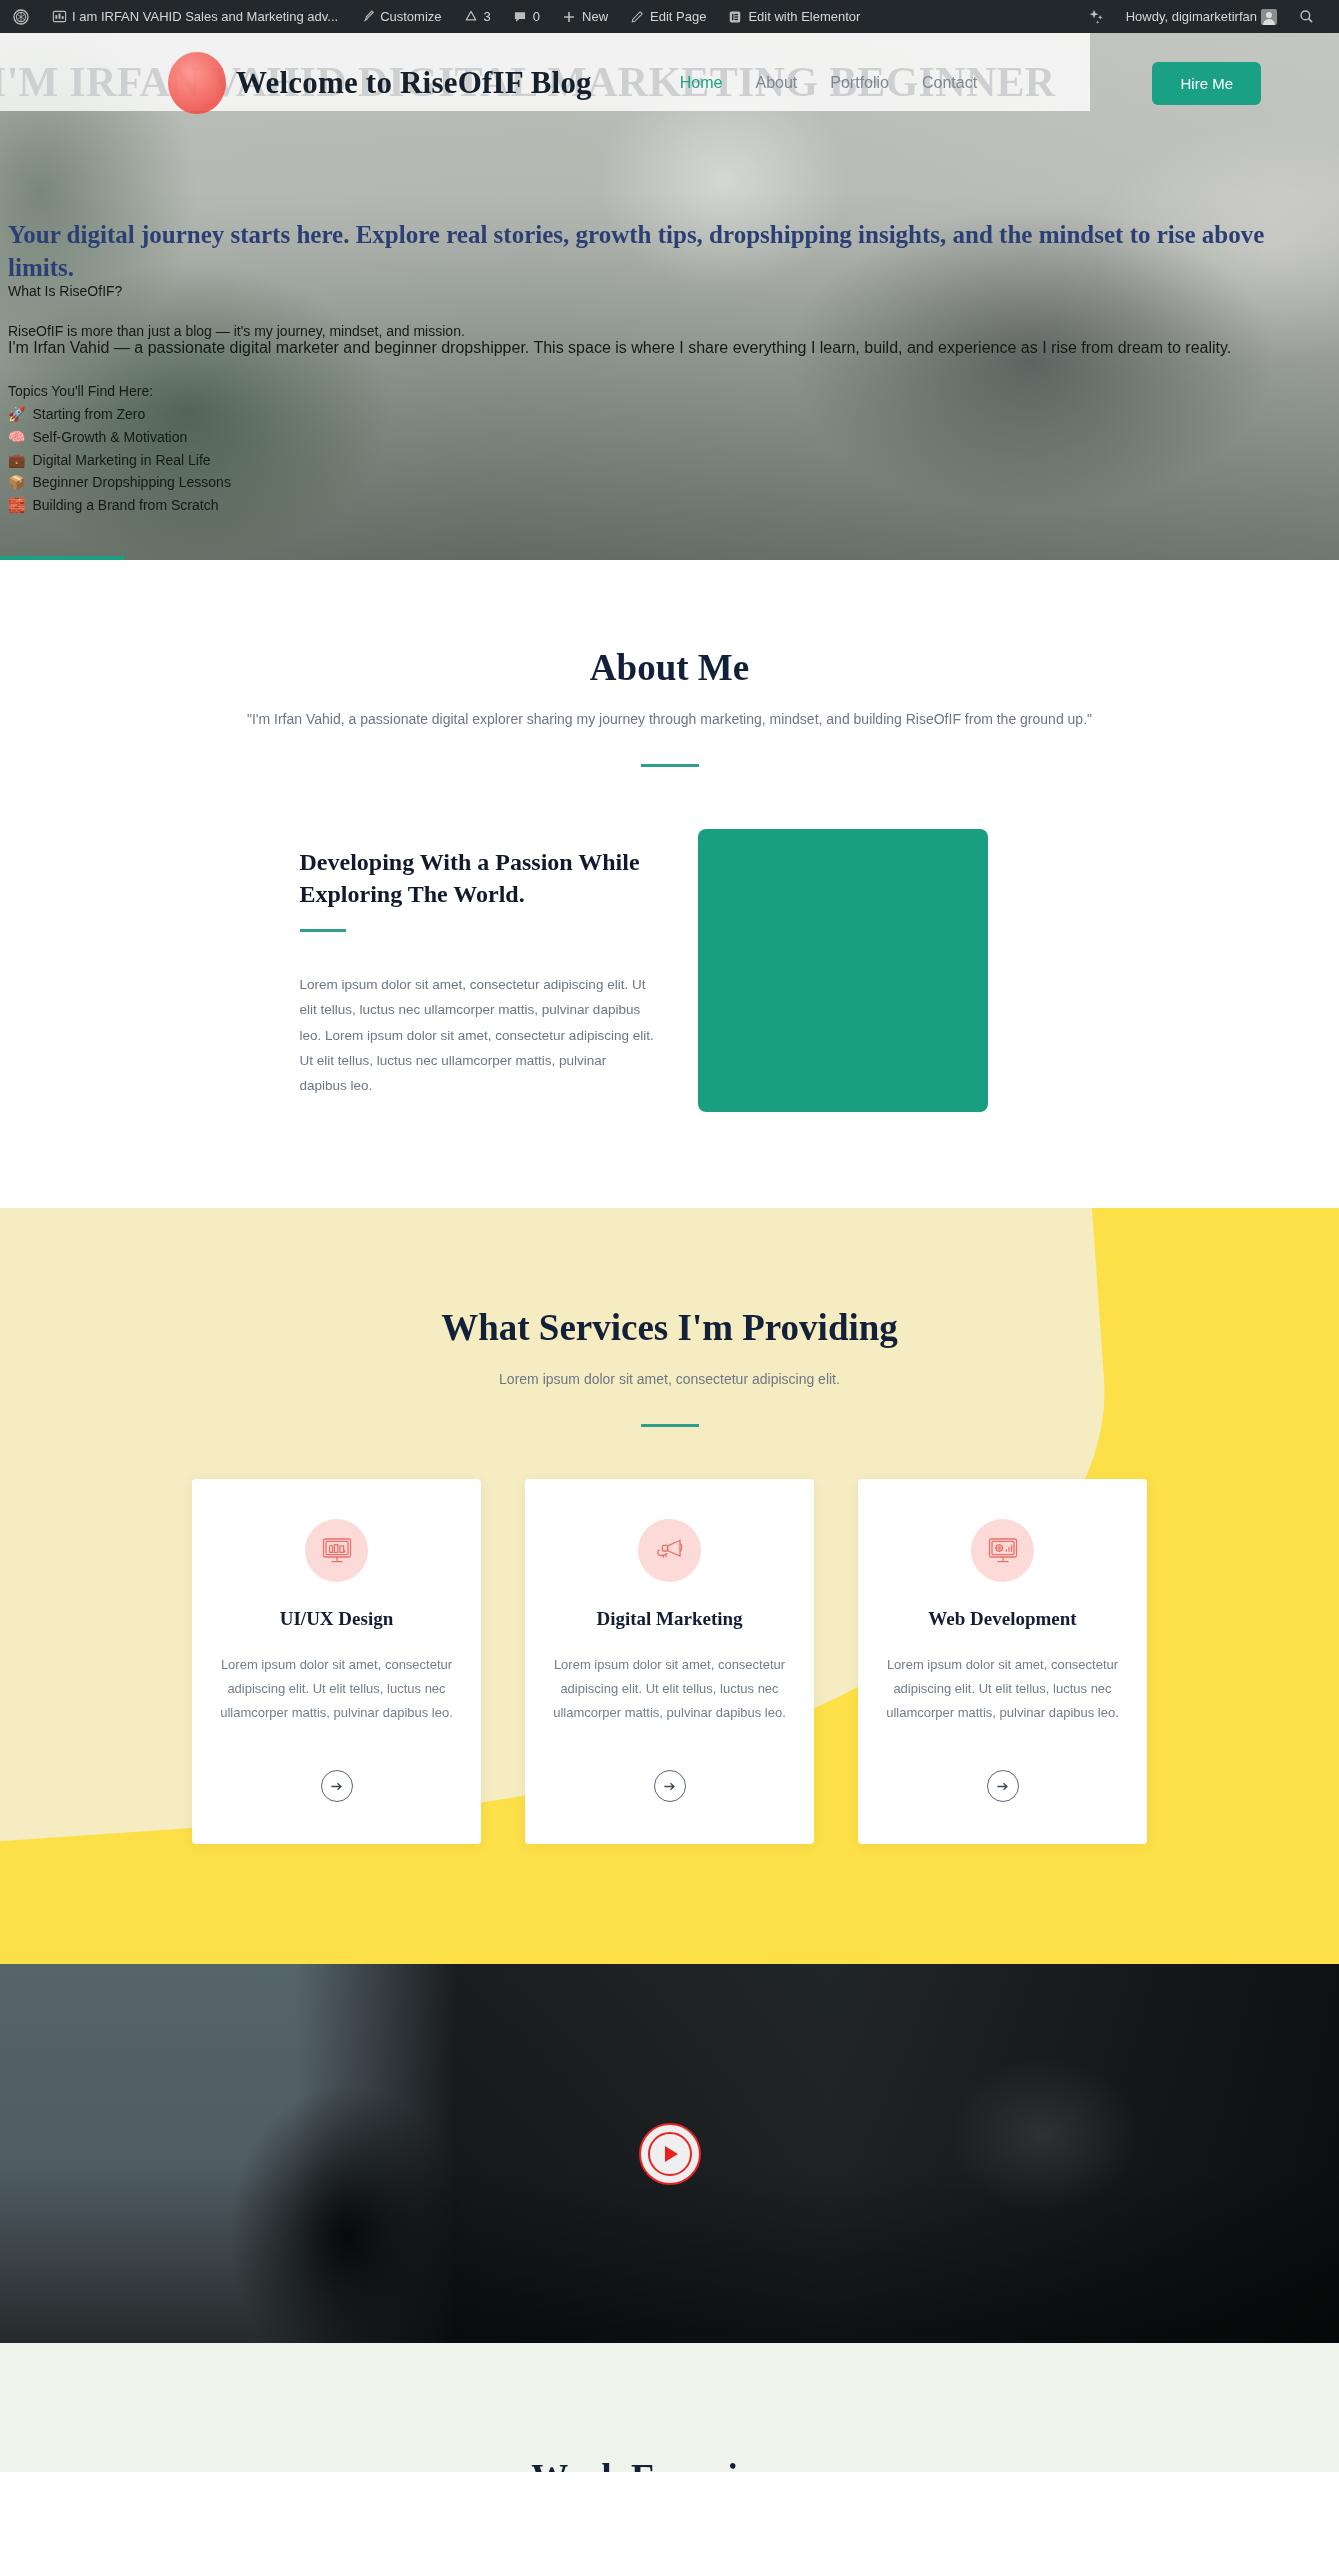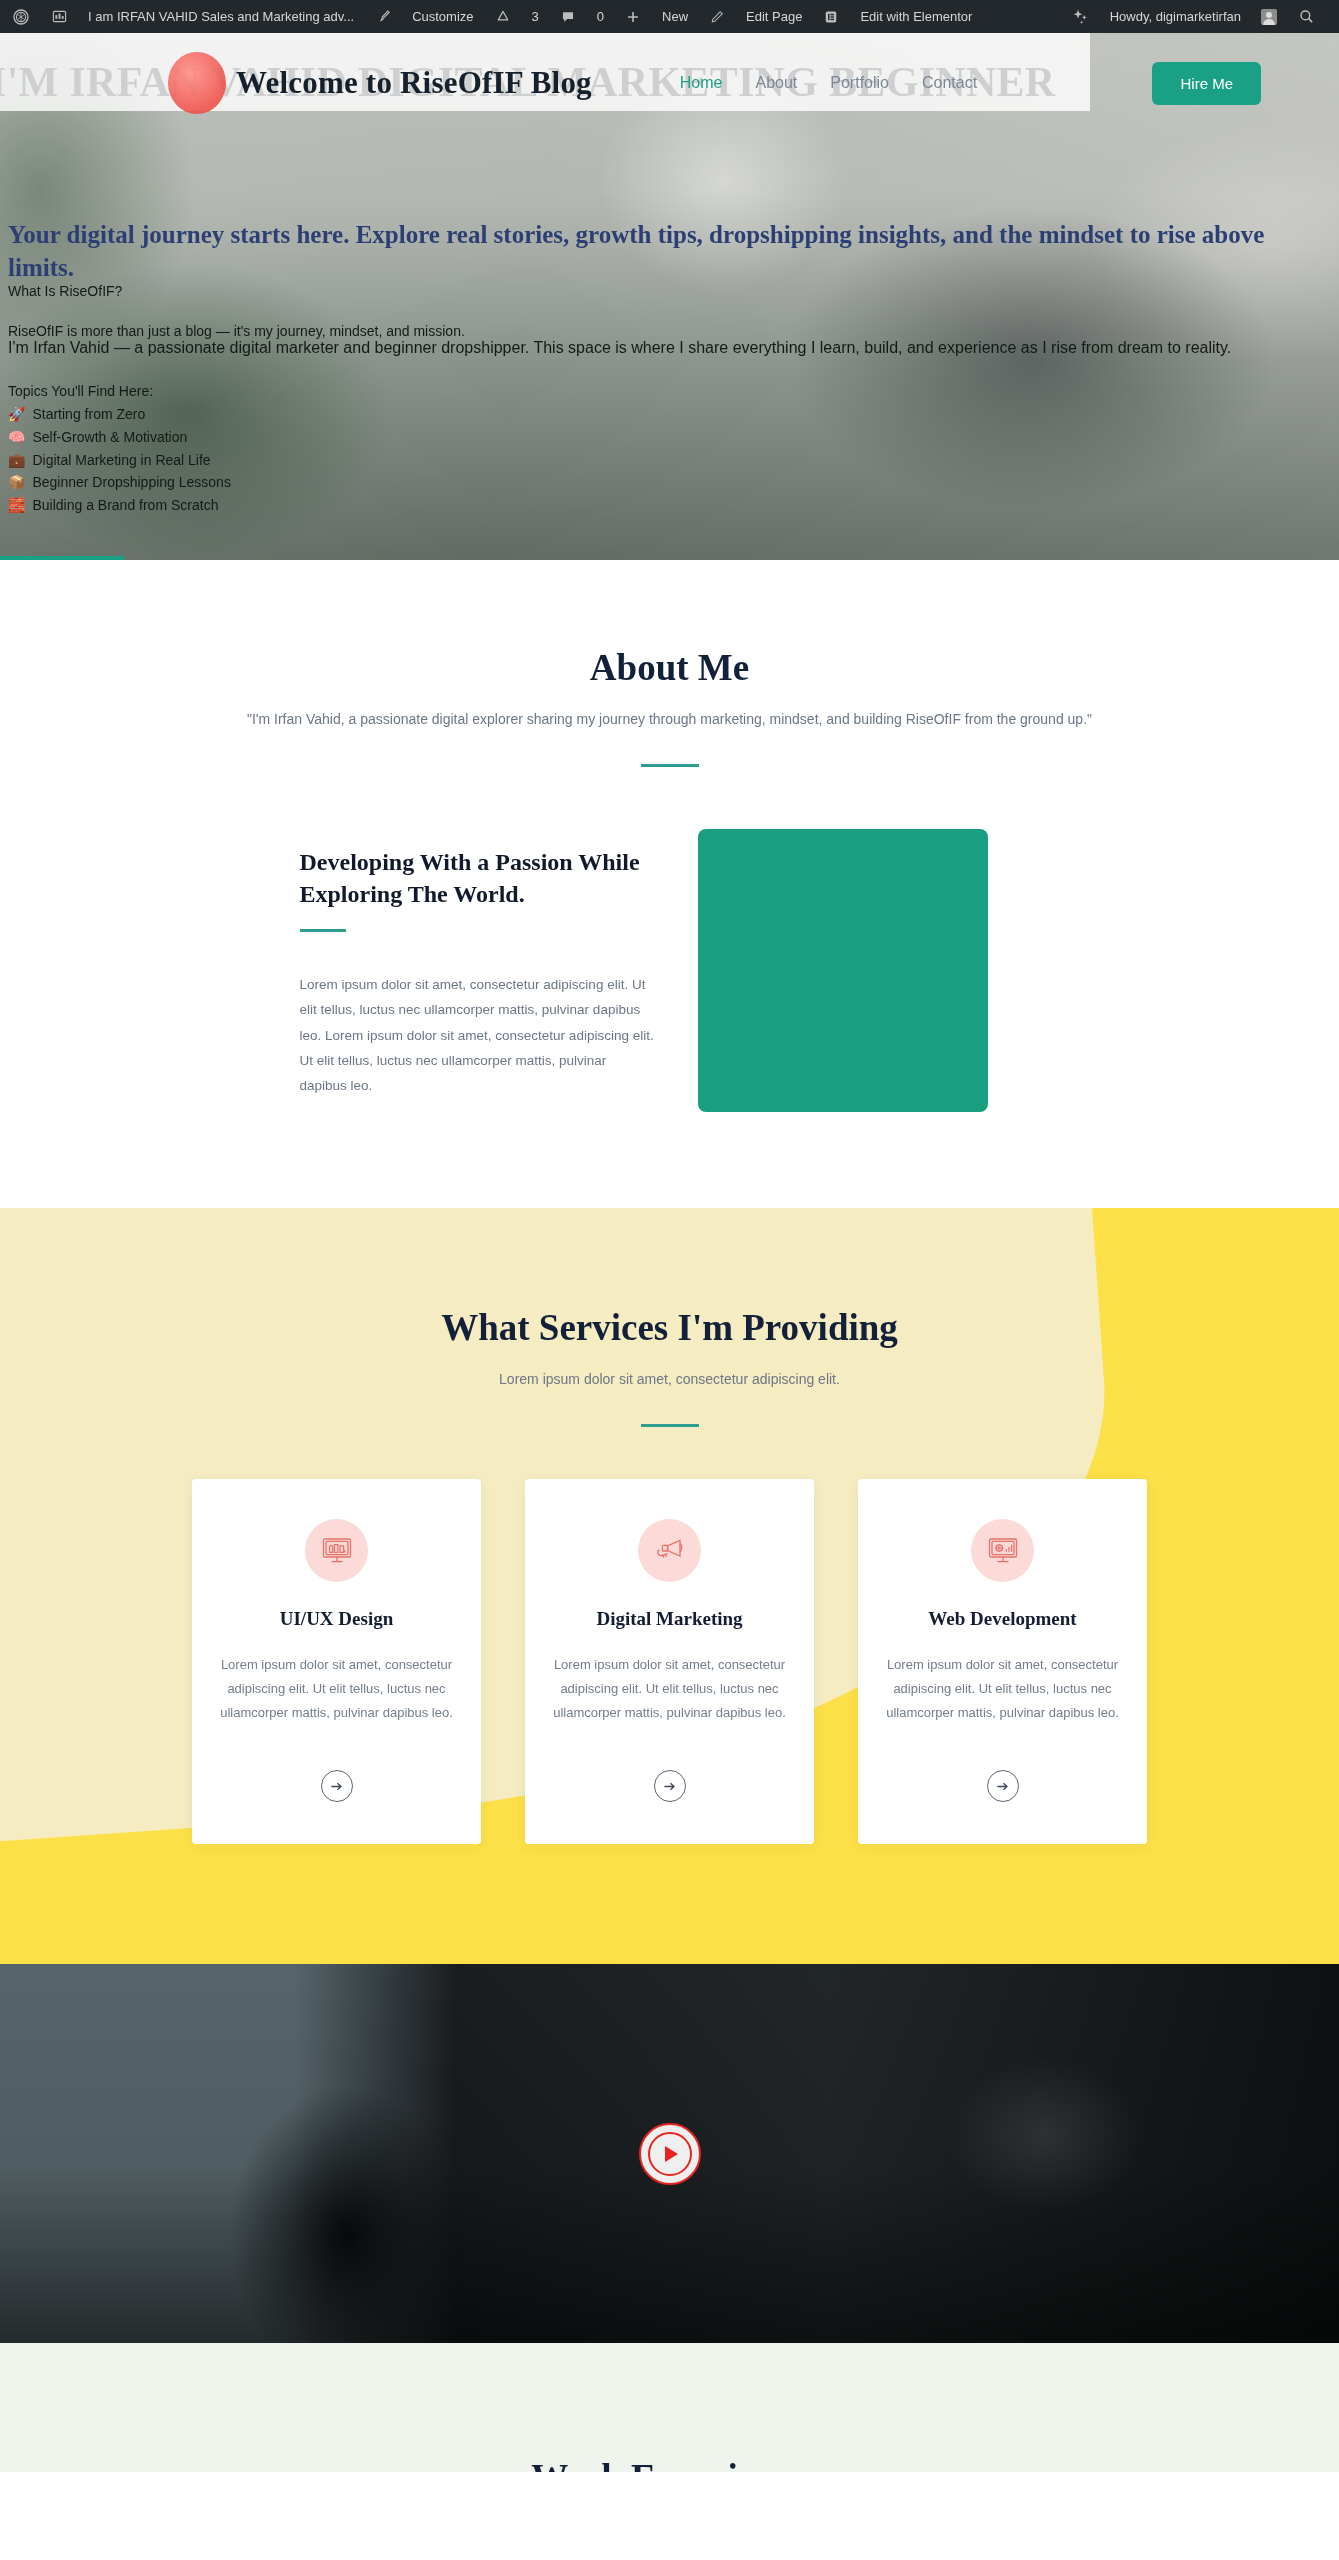--- a/index.html
+++ b/index.html
@@ -13,21 +13,21 @@
   .page { width:1339px; position:relative; overflow:hidden; }
 
   
   .adminbar{
     height:33px; background:#23282d; color:#d6d6d6;
     display:flex; align-items:center; font-size:13px;
     position:relative; z-index:80; width:100%;
   }
   .ab-left{ display:flex; align-items:center; }
   .ab-right{ display:flex; align-items:center; margin-left:auto; padding-right:14px; }
-  .ab-item{ display:flex; align-items:center; gap:20px; padding:0 10px; height:33px; color:#d6d6d6; white-space:nowrap; }
+  .ab-item{ display:flex; align-items:center; gap:4px; padding:0 10px; height:33px; color:#d6d6d6; white-space:nowrap; }
   .ab-item:first-child{ padding-left:12px; }
   .ab-ico{ display:inline-flex; align-items:center; justify-content:center; width:18px; height:18px; opacity:.85; }
   .ab-ico svg{ display:block; }
   .ab-avatar{ width:16px;height:16px;background:#8d8d8d;border-radius:2px;display:inline-block;position:relative;overflow:hidden; }
   .ab-avatar:before{content:"";position:absolute;left:5px;top:3px;width:6px;height:6px;border-radius:50%;background:#ddd;}
   .ab-avatar:after{content:"";position:absolute;left:2px;top:10px;width:12px;height:8px;border-radius:6px 6px 0 0;background:#ddd;}
 
   
   .hero{
     position:relative; height:527px; width:100%;

